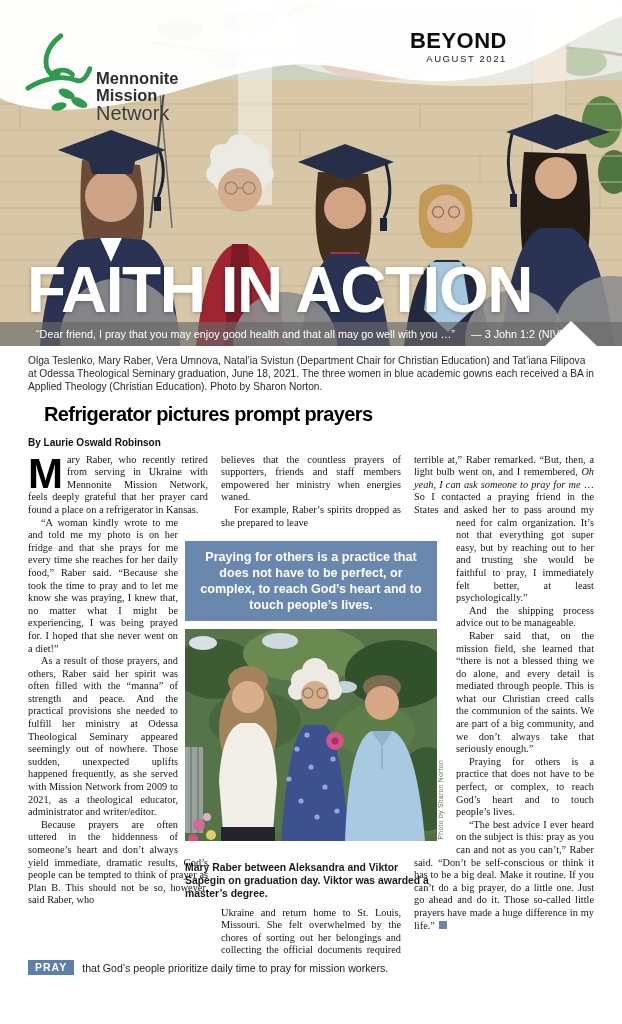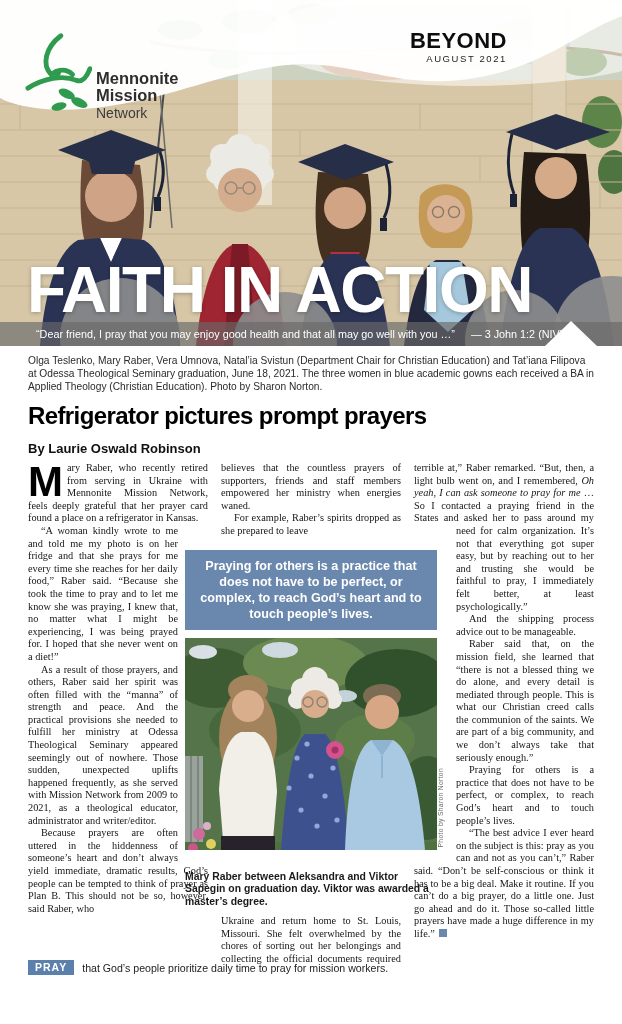--- a/index.html
+++ b/index.html
@@ -4,36 +4,36 @@
 <style>
   html,body{margin:0;padding:0;background:#fff;}
   .page{position:relative;width:622px;height:1024px;background:#fff;overflow:hidden;
         font-family:"Liberation Sans",sans-serif;}
 
   
   .hero{position:relative;width:622px;height:346px;overflow:hidden;}
   .hero > svg.bg{position:absolute;left:0;top:0;}
   .masthead{position:absolute;left:24px;top:30px;display:flex;align-items:flex-end;}
   .brand-text{margin-top:38px;margin-left:4px;font-weight:bold;font-size:16.5px;line-height:17.5px;color:#2d2d2d;}
-  .brand-text .l3{font-weight:normal;font-size:14px;color:#3c3c3c;}
+  .brand-text .l3{font-weight:normal;font-size:20px;color:#3c3c3c;}
   .issue{position:absolute;right:115px;top:30px;text-align:right;}
   .issue .t{font-size:22px;font-weight:bold;color:#0d0d0d;letter-spacing:.5px;line-height:22px;}
   .issue .d{font-size:9.5px;letter-spacing:1.6px;color:#222;margin-top:1px;}
   .hero-headline{position:absolute;left:27px;bottom:24px;font-size:64px;font-weight:bold;color:#fff;
         letter-spacing:-1.5px;line-height:1;white-space:nowrap;text-shadow:0 1px 4px rgba(0,0,0,.28);}
   .quote-band{position:absolute;left:0;right:0;bottom:0;height:24px;background:rgba(104,104,104,.66);
         color:#fff;display:flex;align-items:center;padding-left:36px;font-size:10.8px;}
   .quote-band .ref{margin-left:16px;}
   .notch{position:absolute;right:25px;bottom:0;width:0;height:0;
         border-left:26px solid transparent;border-right:26px solid transparent;border-bottom:25px solid #fff;}
 
   
   .hero-caption{padding:8px 28px 0;font-size:10.2px;line-height:13.2px;color:#2a2a2a;}
-  h1.article-title{margin:9px 28px 0;font-size:24px;letter-spacing:-.6px;color:#000;line-height:1.1;}
-  .byline{margin:12px 28px 0;font-size:13px;font-weight:bold;color:#101010;}
+  h1.article-title{margin:9px 44px 0;font-size:20px;letter-spacing:-.6px;color:#000;line-height:1.1;}
+  .byline{margin:12px 28px 0;font-size:10px;font-weight:bold;color:#101010;}
 
   
   .columns{display:flex;gap:13px;margin:6px 28px 0;height:505px;overflow:hidden;
         font-family:"Liberation Serif",serif;font-size:10.3px;line-height:12.6px;
         text-align:justify;color:#151515;}
   .col{width:180px;flex:none;}
   .col p{margin:0;}
   .col p.ind{text-indent:13px;}
   .dropcap{float:left;font-family:"Liberation Sans",sans-serif;font-weight:bold;font-size:42px;
         line-height:33px;margin:3px 4px 0 0;color:#000;}

